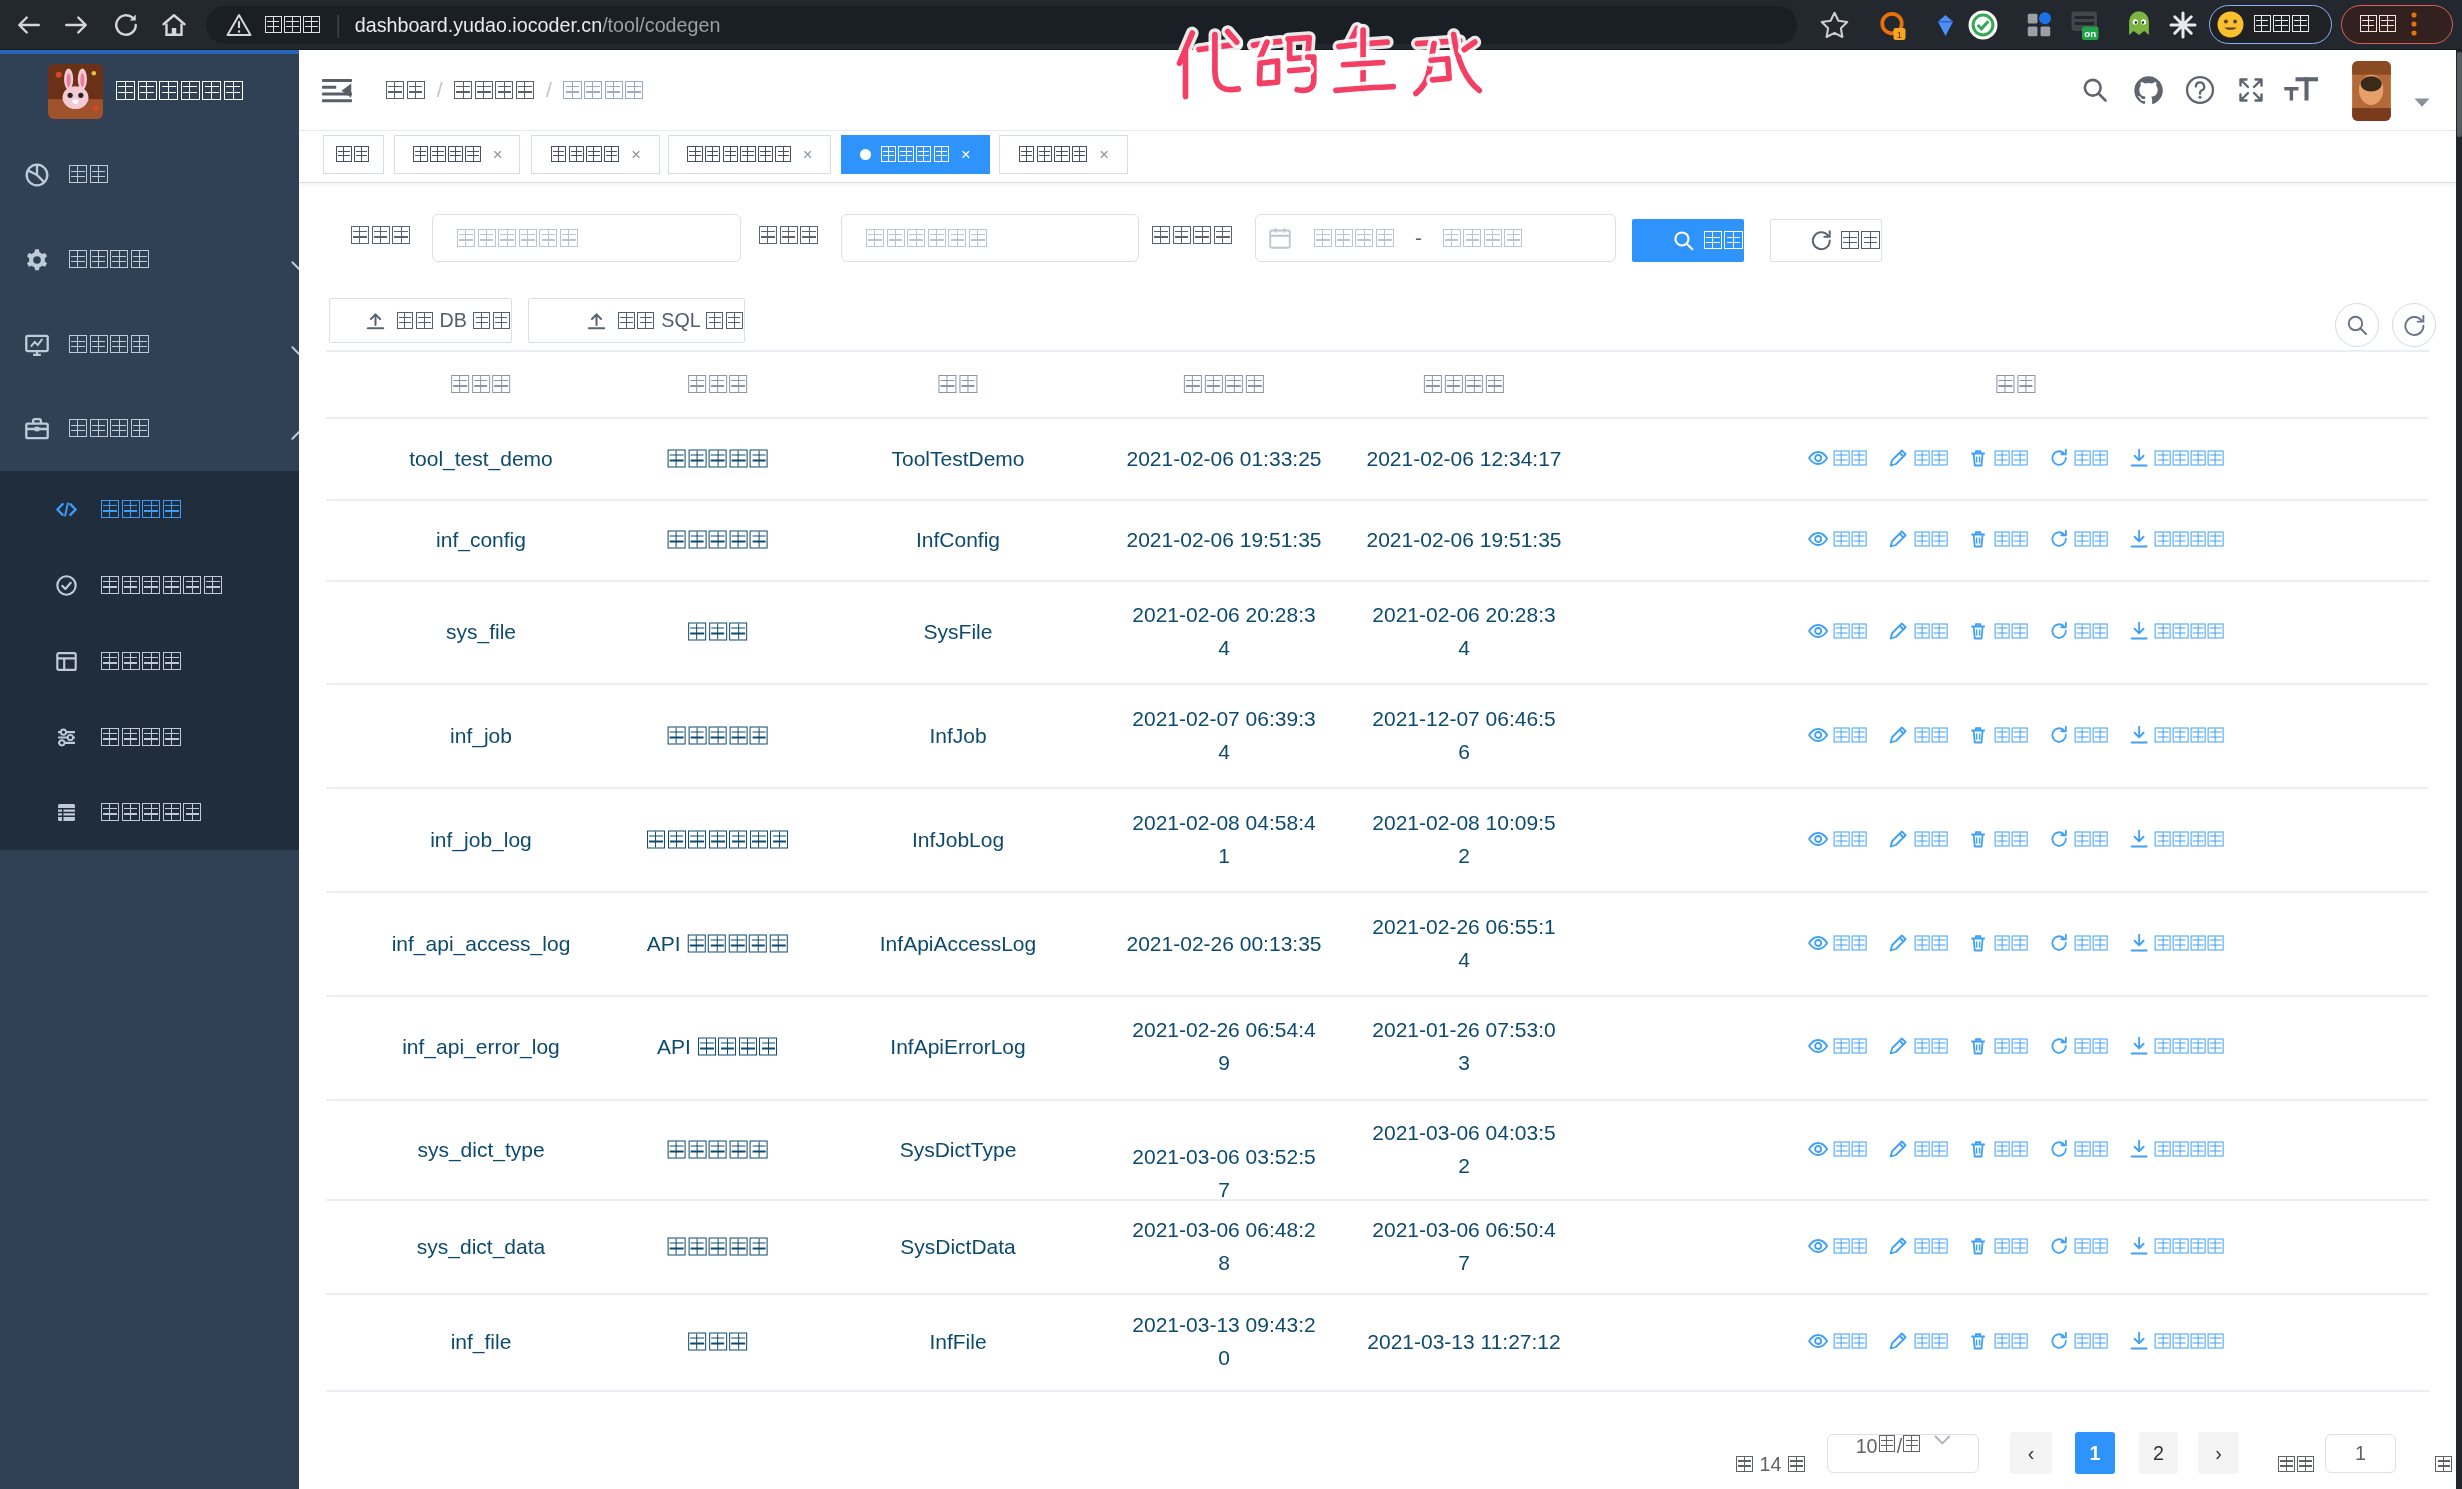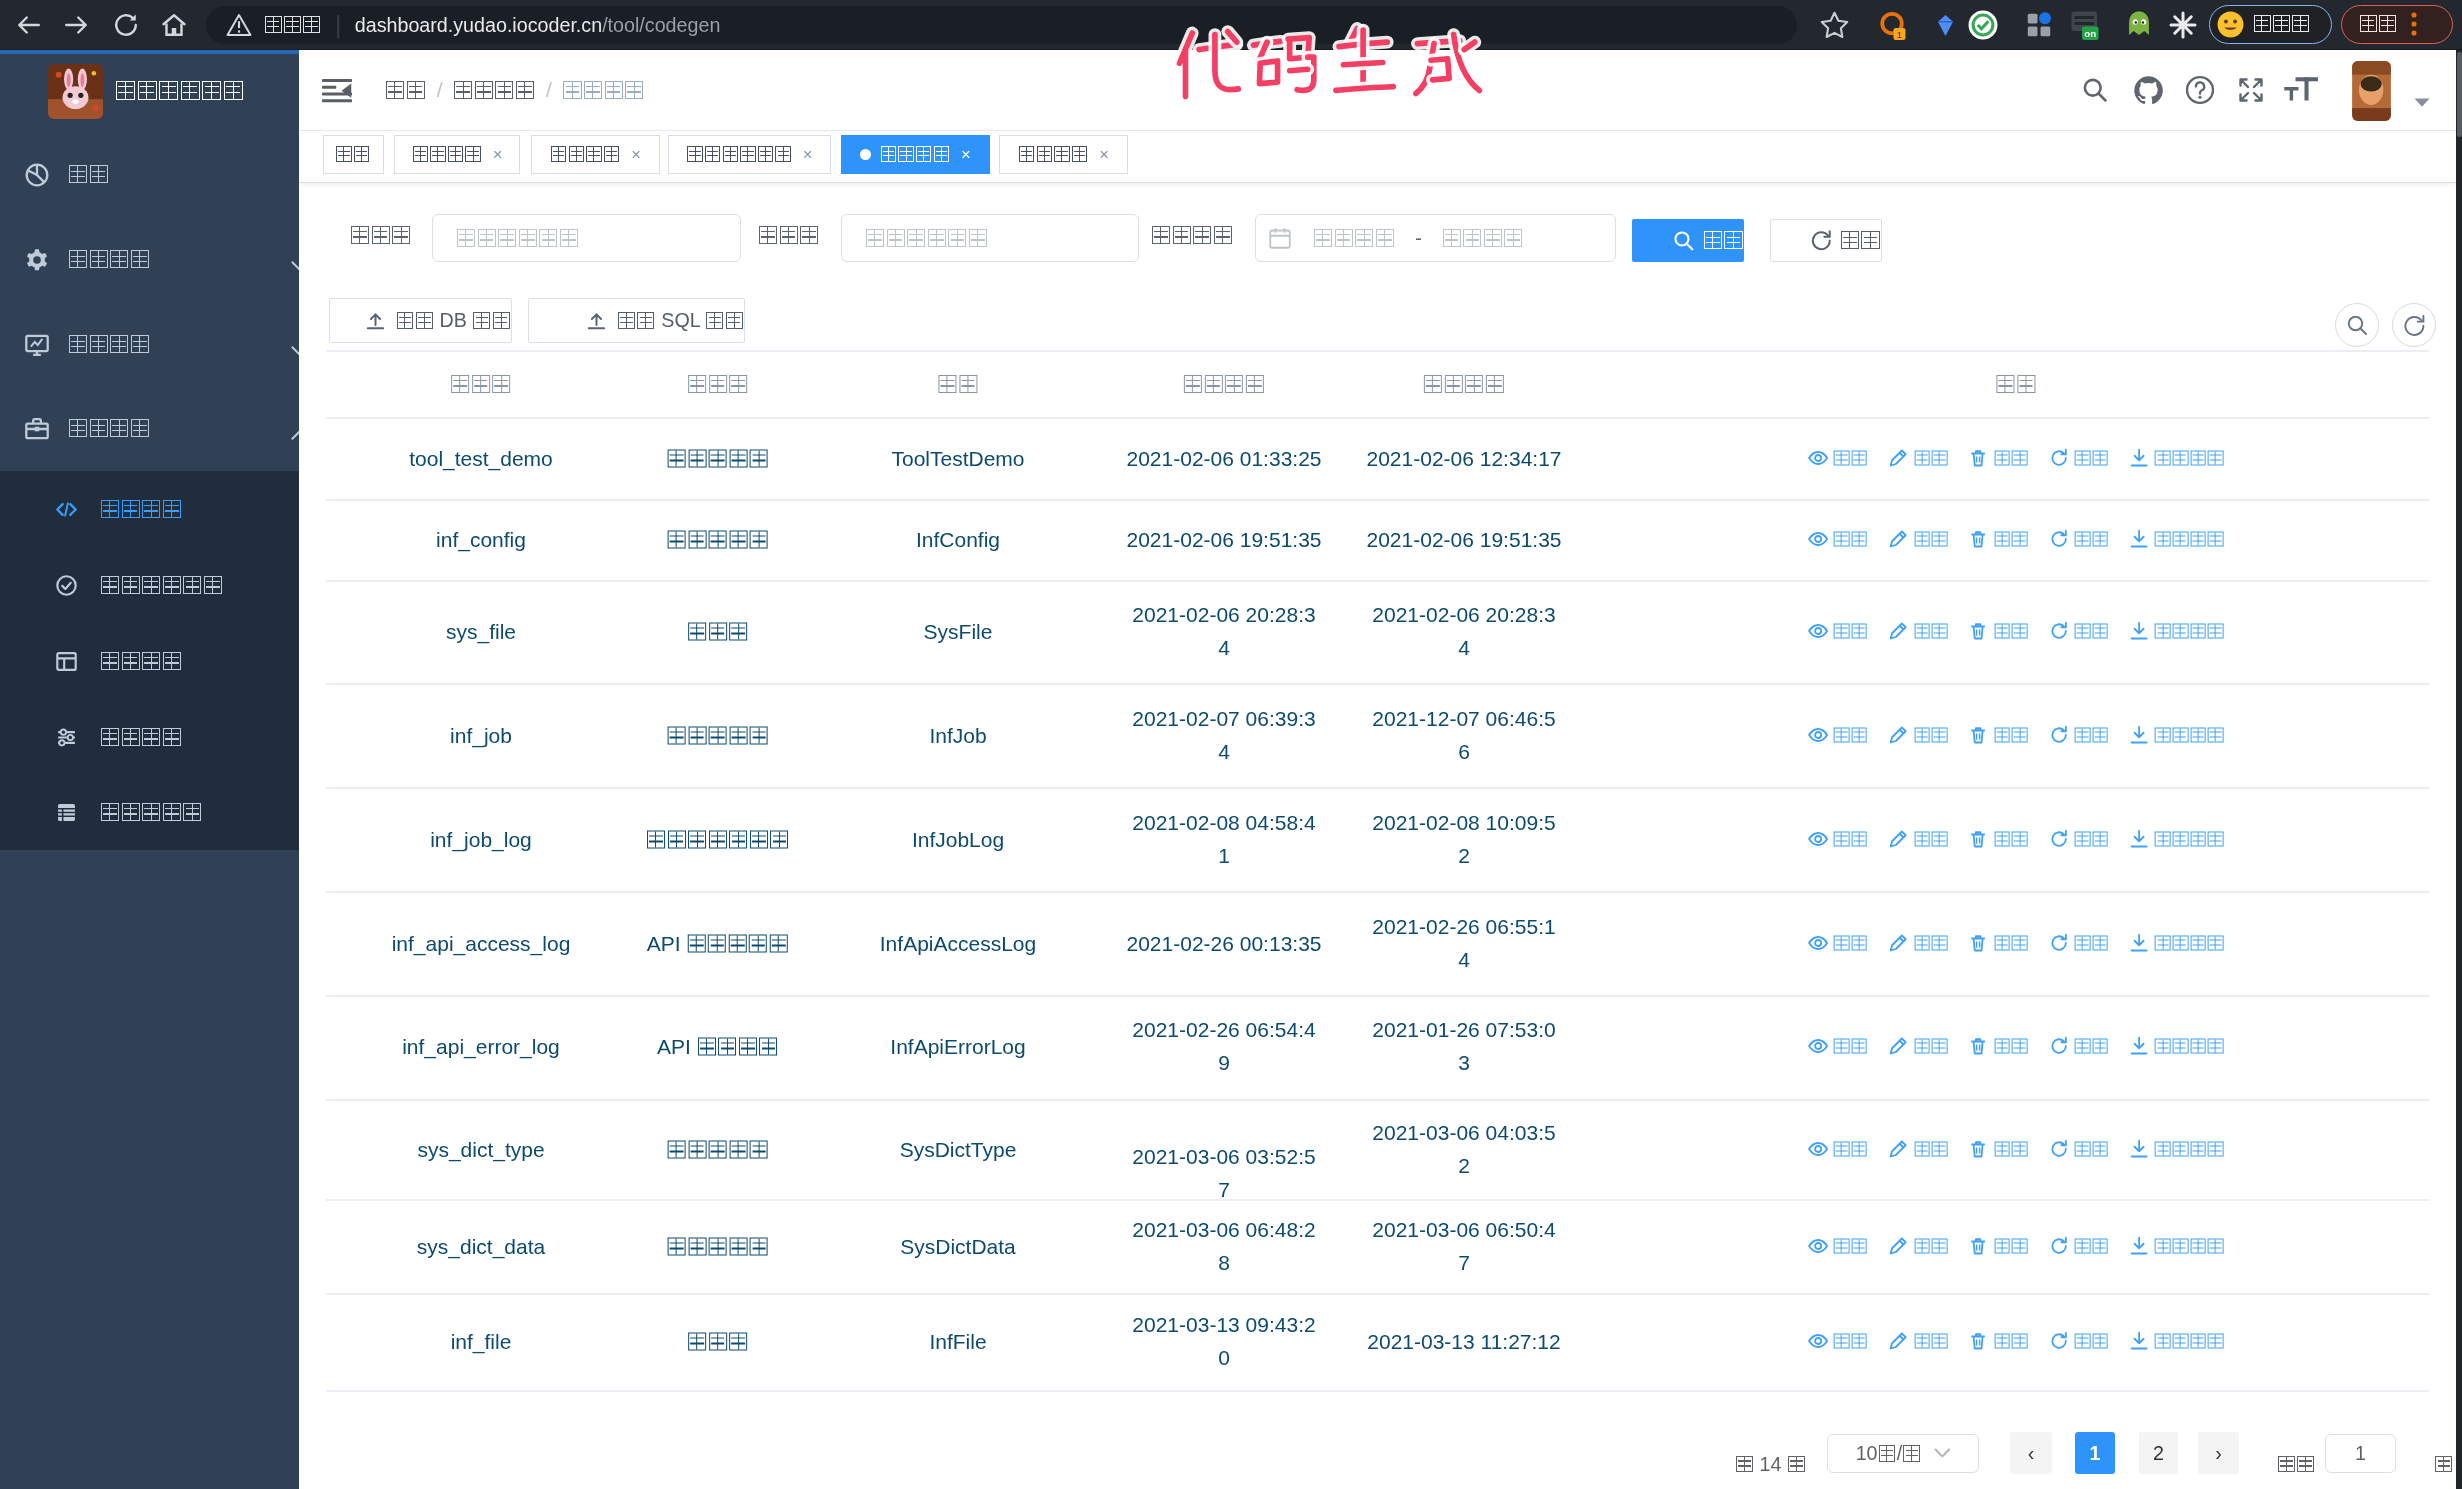--- a/index.html
+++ b/index.html
@@ -941,21 +941,21 @@
             <path d="M14 3v13M8 11l6 6 6-6" stroke="#3ea0f7" stroke-width="2.4" fill="none" stroke-linecap="round" stroke-linejoin="round"></path>
             <path d="M4 24h20" stroke="#3ea0f7" stroke-width="2.4" stroke-linecap="round"></path>
           </svg>
           <b class="g"></b>
           <b class="g"></b>
           <b class="g"></b>
           <b class="g"></b>
         </span>
       </div>
       <div class="pg" style="left:1430px;top:1393px;width:83px;height:42px"><b class="g"></b>&nbsp;14&nbsp;<b class="g"></b></div>
-      <div class="abs" style="left:1528px;top:1384px;width:152px;height:39px;border:1.5px solid #dcdfe6;border-radius:6px;display:flex;align-items:center;justify-content:center;font-size:19.7px;color:#606266">10<b class="g"></b>/<b class="g"></b><span style="margin-left:12px;display:flex">
+      <div class="abs" style="left:1528px;top:1384px;width:152px;height:39px;border:1.5px solid #dcdfe6;border-radius:6px;display:flex;justify-content:center;font-size:19.7px;color:#606266">10<b class="g"></b>/<b class="g"></b><span style="margin-left:12px;display:flex">
           <svg width="16.7" height="10.6" viewBox="0 0 22 14">
             <path d="M2 2l9 9 9-9" stroke="#b0b3b8" stroke-width="2.6" fill="none" stroke-linecap="round"></path>
           </svg>
         </span></div>
       <div class="pbtn" style="left:1711px;width:42px">‹</div>
       <div class="pbtn act" style="left:1776px;width:40px">1</div>
       <div class="pbtn" style="left:1840px;width:39px">2</div>
       <div class="pbtn" style="left:1899px;width:41px">›</div>
       <div class="pg" style="left:1978px;top:1393px;height:42px;justify-content:flex-start">
         <b class="g"></b>

